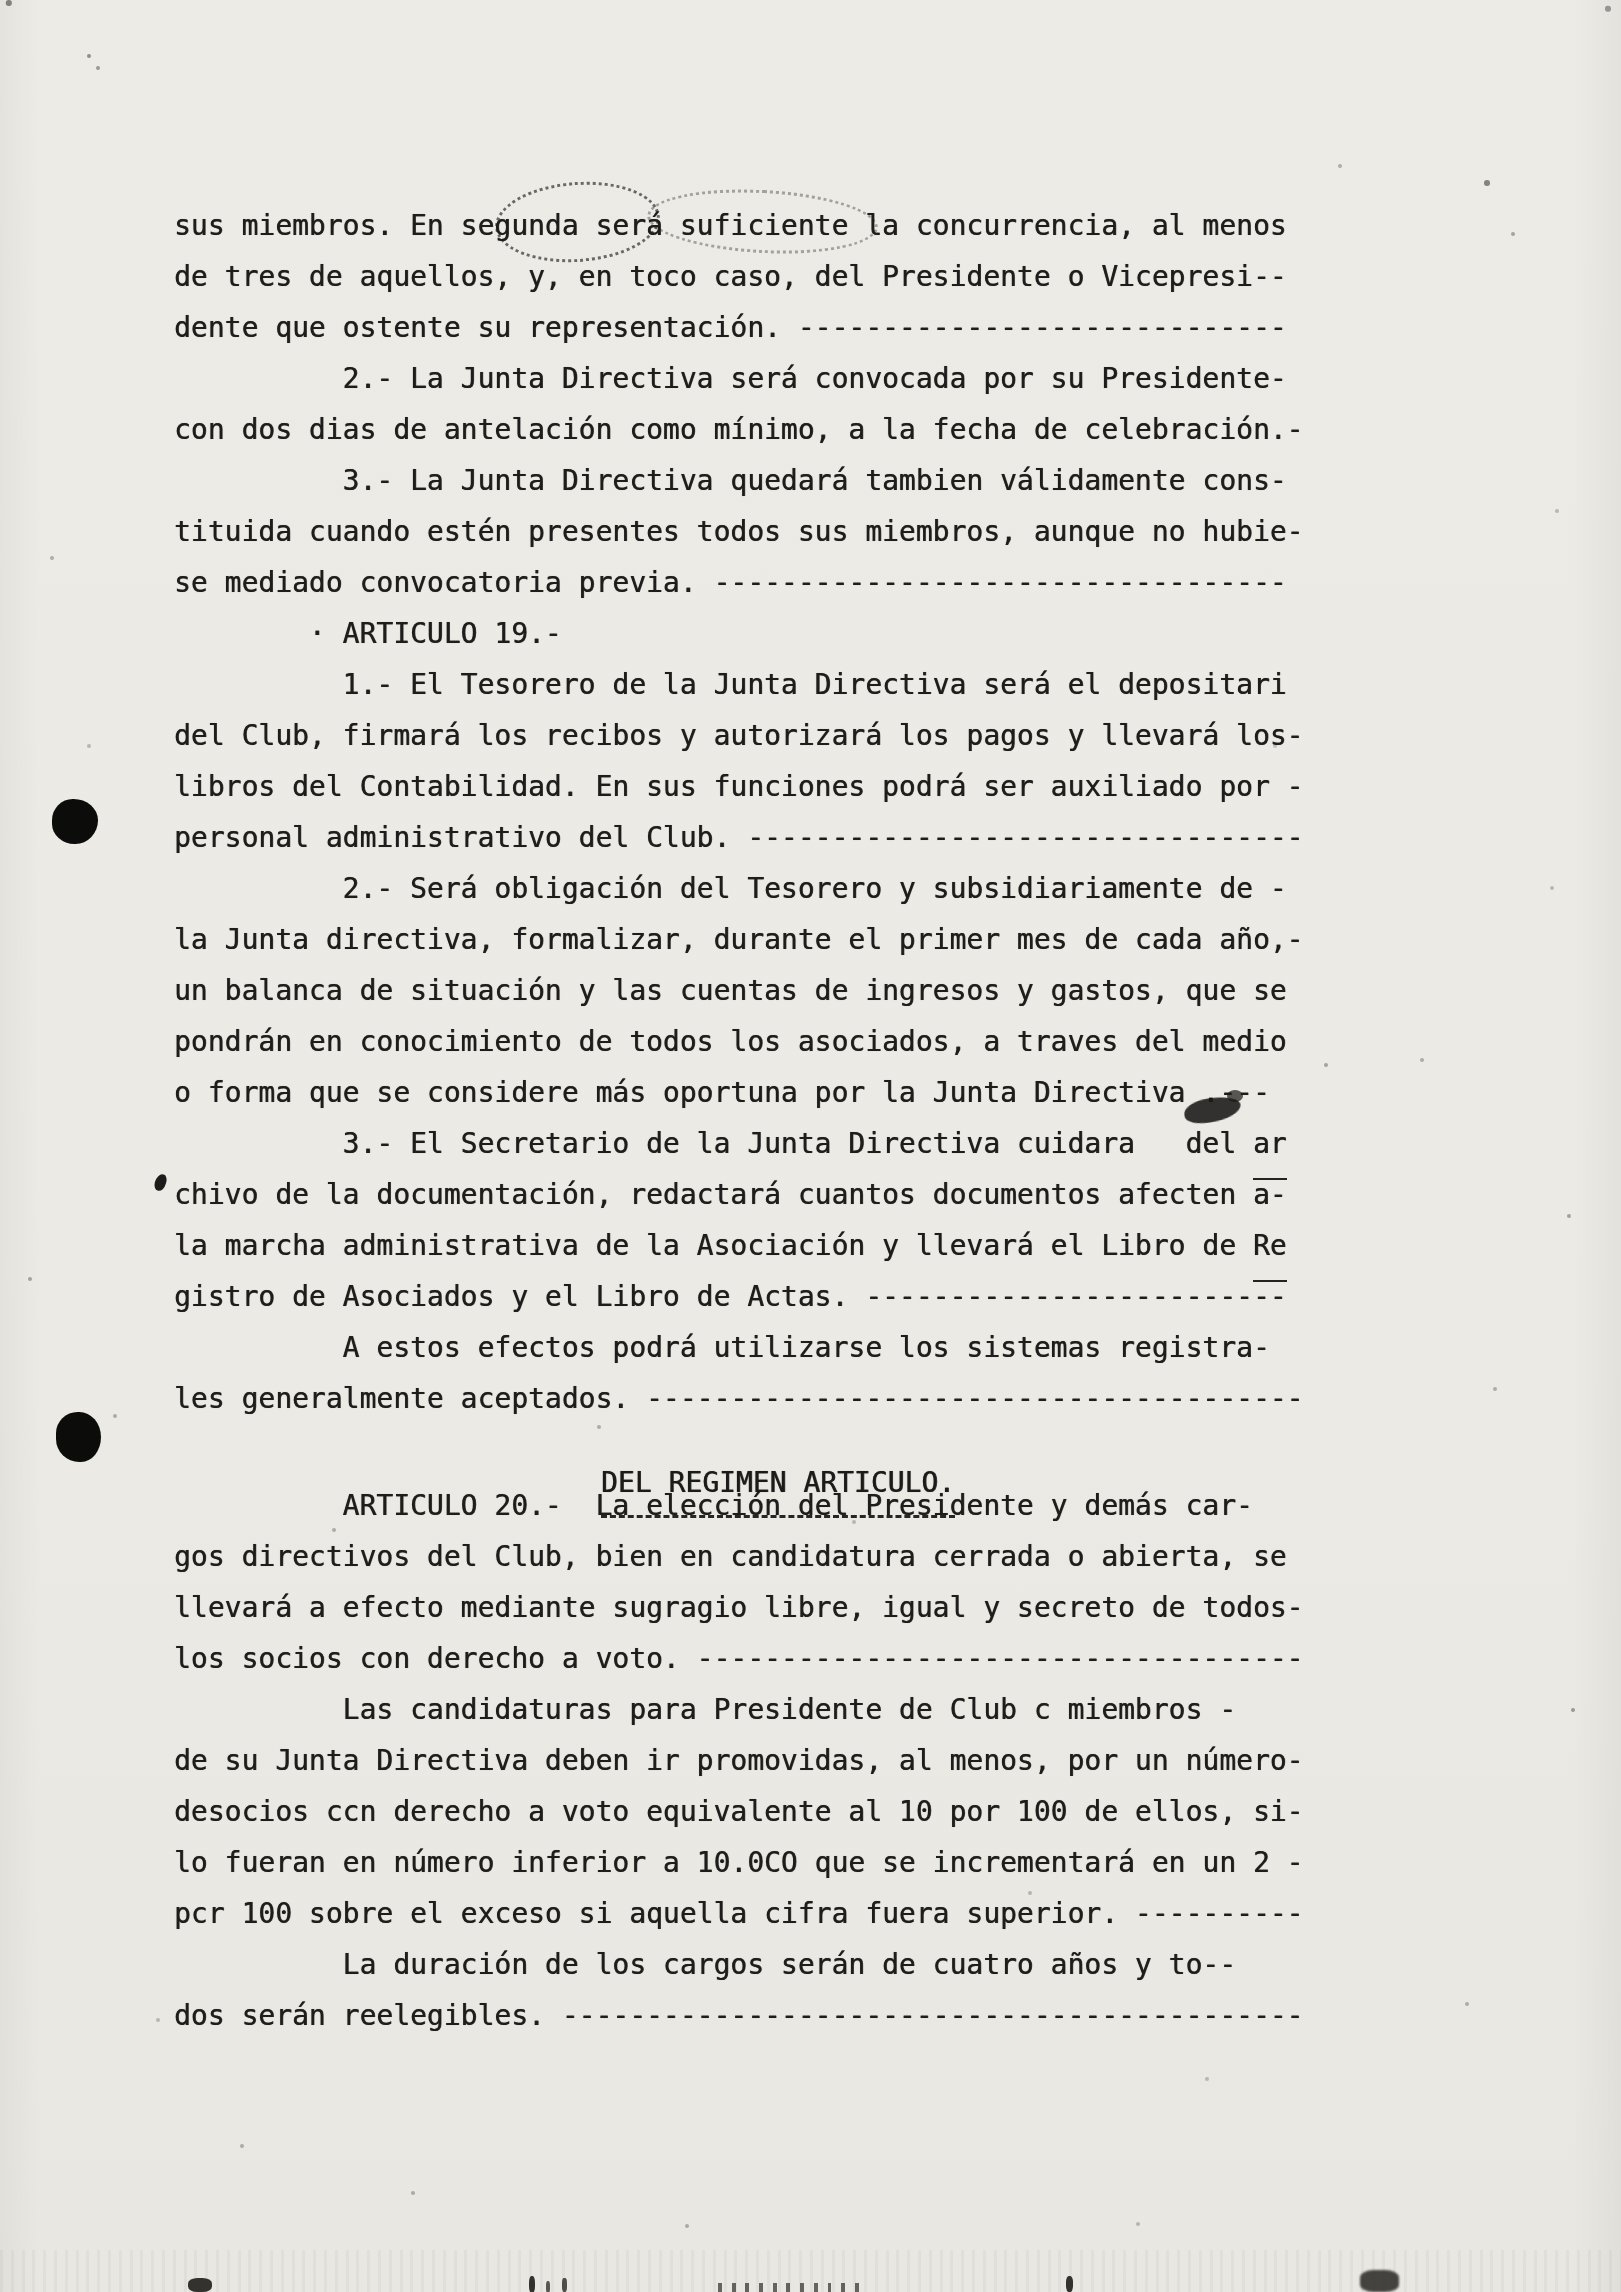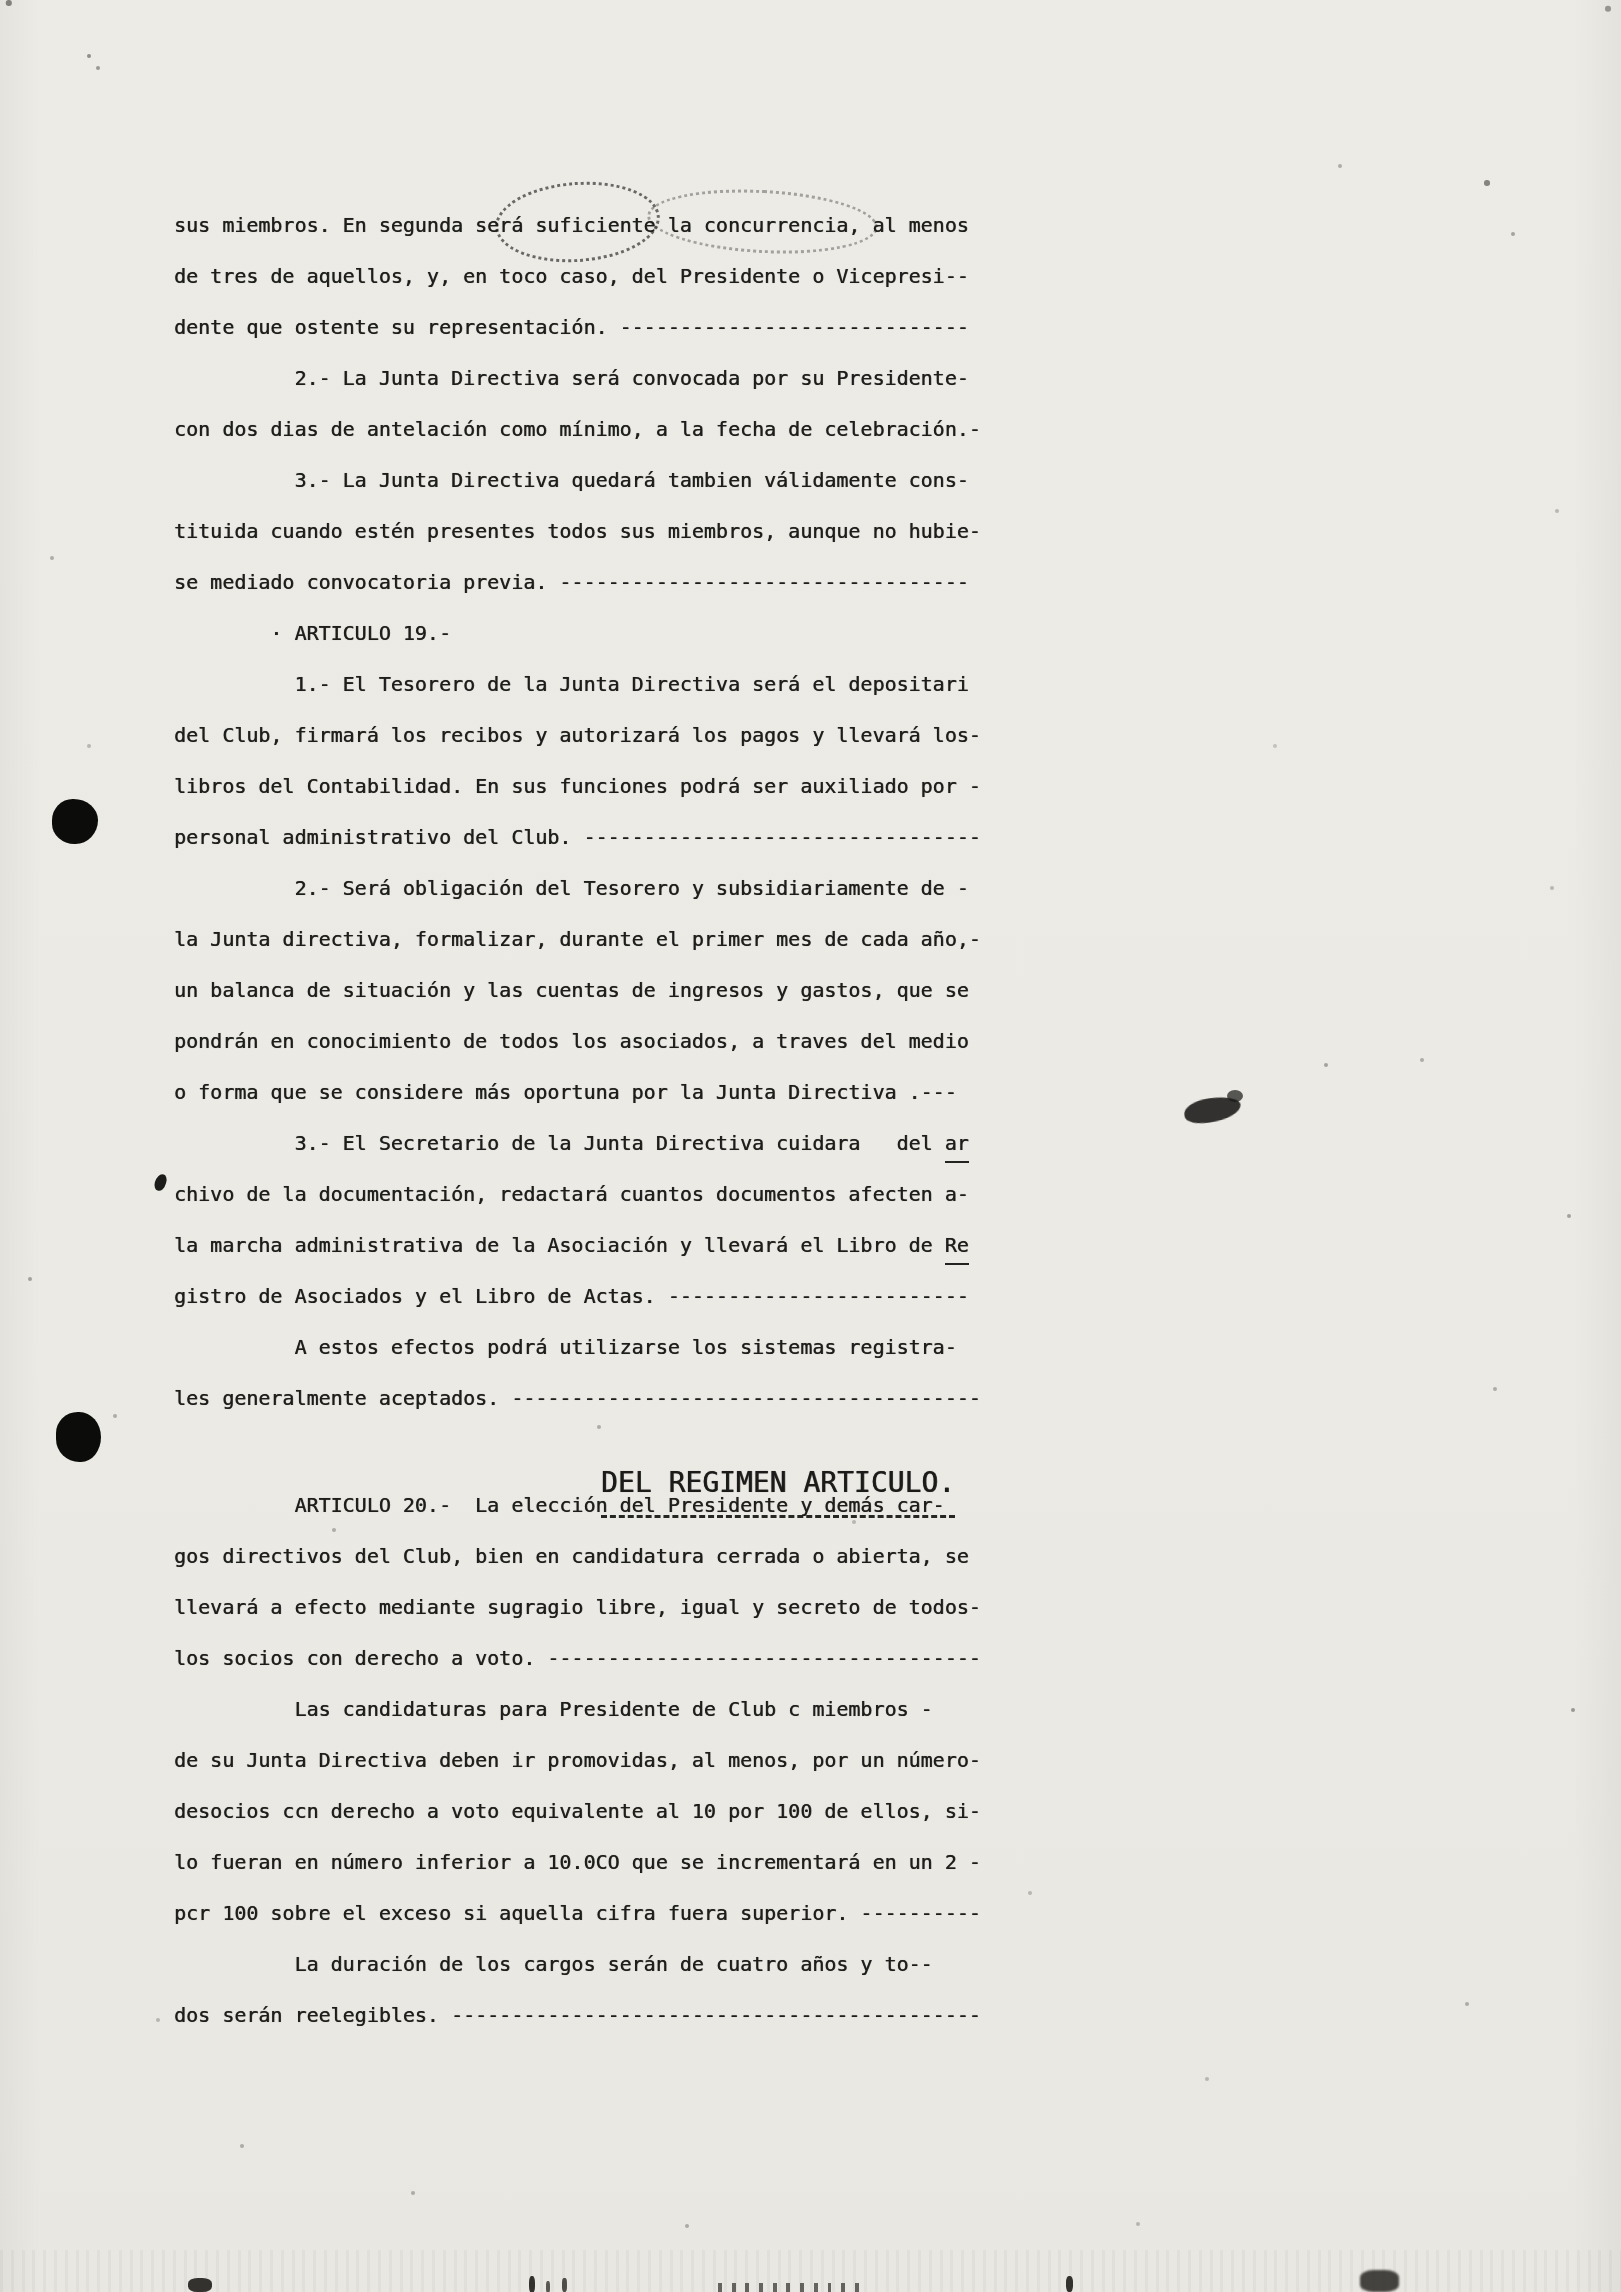--- a/index.html
+++ b/index.html
@@ -6,28 +6,28 @@
   body{
     width:1621px;height:2293px;position:relative;overflow:hidden;
     background:
       linear-gradient(90deg, rgba(0,0,0,0.035) 0%, rgba(0,0,0,0) 2.5%, rgba(0,0,0,0) 97%, rgba(0,0,0,0.04) 100%),
       linear-gradient(180deg, #edebe6 0%, #eceae5 60%, #e9e7e1 100%);
     font-family:"DejaVu Sans Mono","Liberation Mono",monospace;
   }
   .page{position:absolute;inset:0;}
   .typed{
     position:absolute;left:174px;
-    font-size:20px;line-height:51px;color:#1d1d1b;
+    font-size:28px;line-height:51px;color:#1d1d1b;
     white-space:pre;letter-spacing:0;
     text-shadow:0.5px 0 0 rgba(29,29,27,0.75), 0 0 1px rgba(40,40,38,0.3);
   }
   #block-body{top:200px;}
   #block-electoral{top:1480px;}
   .ln{height:51px;}
-  .us{border-bottom:2.9px solid #232321;padding-bottom:6px;text-align:right;}
+  .us{border-bottom:2.9px solid #232321;padding-bottom:18px;text-align:right;}
   .heading{
     position:absolute;left:601px;top:1457px;
     font-size:28px;line-height:51px;color:#1b1b19;
     white-space:pre;
     text-shadow:0.6px 0 0 rgba(27,27,25,0.8), 0 0 1px rgba(40,40,38,0.35);
   }
   .heading span{display:inline-block;border-bottom:3.9px dashed #262624;padding-bottom:6.9px;}
   
   .holedot{position:absolute;background:#0c0c0a;}
   #hole-dot-1{left:52px;top:799px;width:46px;height:45px;border-radius:46% 54% 50% 50%/48% 48% 54% 46%;}

